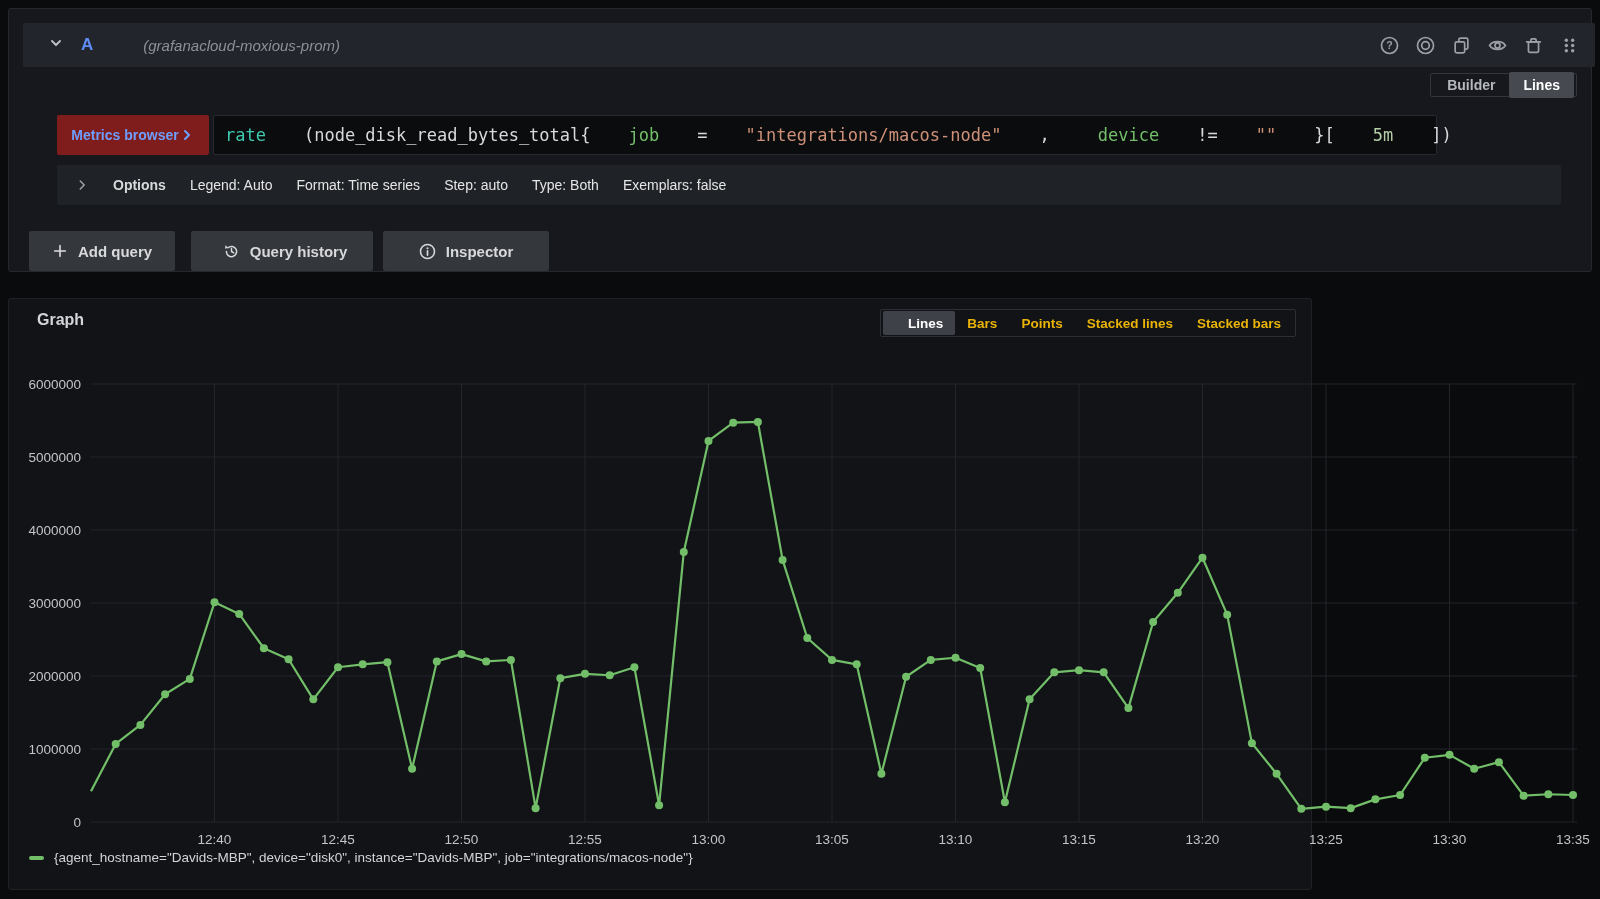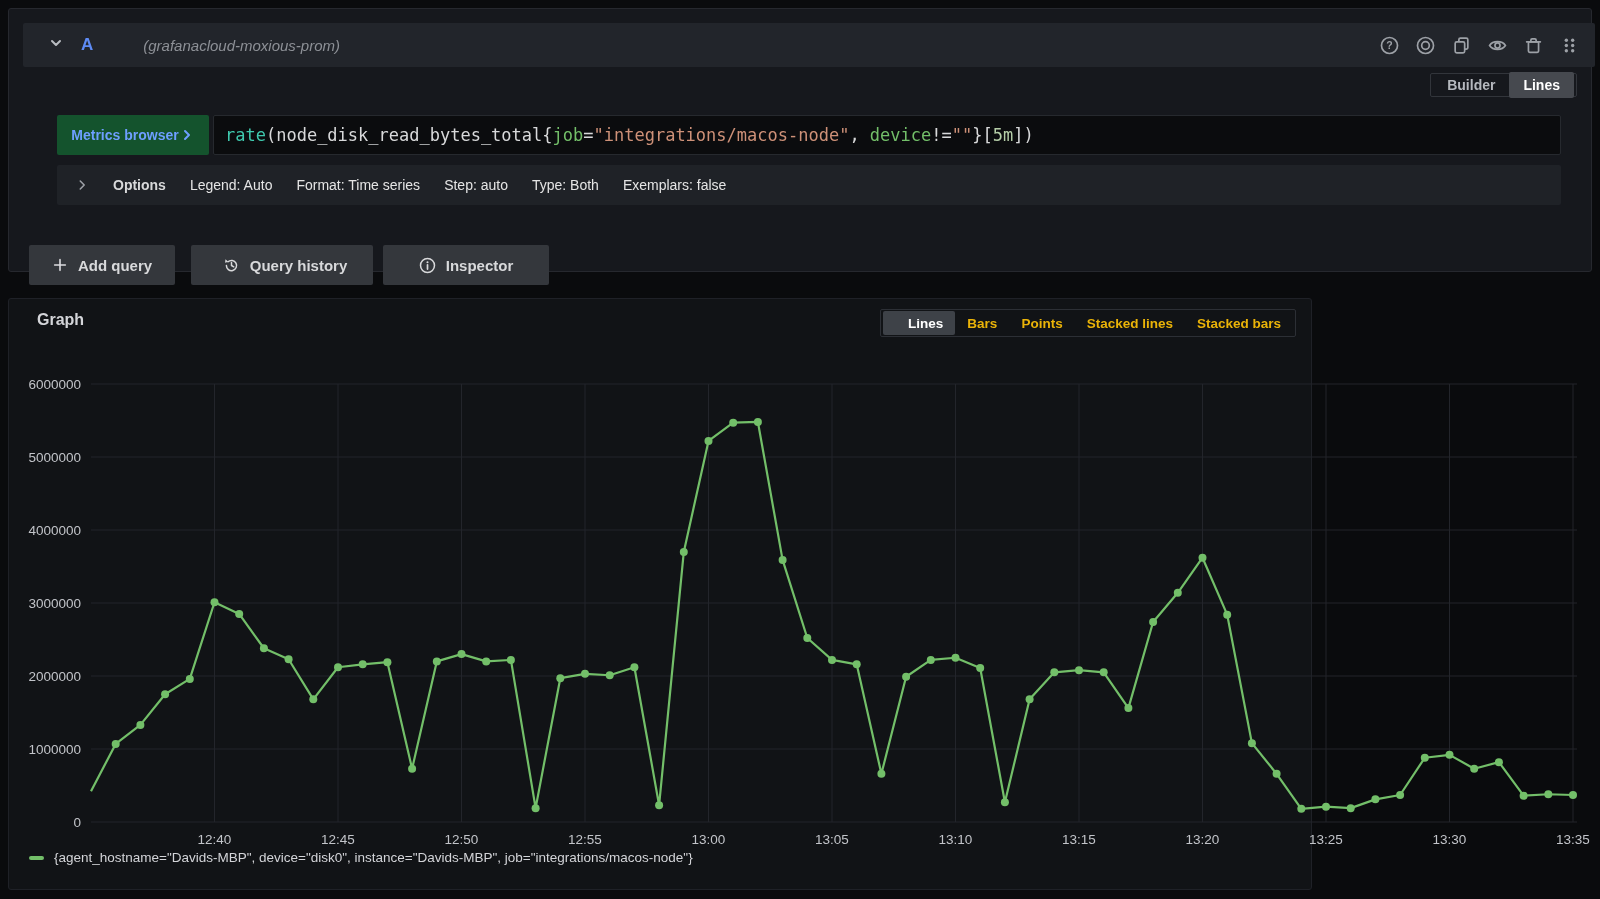--- a/index.html
+++ b/index.html
@@ -26,36 +26,36 @@
           background:#35383f;border:1px solid #45484f;position:relative;}
   .knob{position:absolute;left:2px;top:1px;width:16px;height:16px;border-radius:50%;
         background:#c7c9ce;}
 
   .modegroup{top:64px;right:14px;height:24px;display:flex;align-items:center;
              border:1px solid #32353b;border-radius:2px;padding:2px;}
   .modegroup .mode{font-size:14px;font-weight:bold;color:#b5b8be;padding:0 14px;
                    height:26px;display:flex;align-items:center;border-radius:2px;}
   .modegroup .mode.active{background:#46494f;color:#ffffff;}
 
-  .mbrowser{left:48px;top:106px;width:152px;height:40px;background:#14532d;
+  .mbrowser{left:48px;top:106px;width:152px;height:40px;background:#7f1d1d;
             border-radius:2px;display:flex;align-items:center;justify-content:center;
             gap:0;color:#6e9fff;font-size:14px;font-weight:bold;}
-  .codebox{left:204px;top:106px;width:1348px;height:40px;background:#0b0c0e;
+  .codebox{left:204px;top:106px;width:1224px;height:40px;background:#0b0c0e;
            border:1px solid #26292e;border-radius:2px;display:flex;align-items:center;
            padding-left:11px;font-family:"DejaVu Sans Mono",monospace;font-size:17px;
-           white-space:pre;}
+           white-space:pre;gap:38px;}
   .tok-fn{color:#3fc9ae;} .tok-plain{color:#d8d9da;} .tok-label{color:#73bf69;}
   .tok-str{color:#ce9178;} .tok-num{color:#b5cea8;}
 
   .optrow{left:48px;top:156px;width:1504px;height:40px;background:#1f2227;
           border-radius:2px;display:flex;align-items:center;gap:24px;padding-left:18px;}
   .optrow .opt-title{font-size:14px;font-weight:bold;color:#d8d9da;margin-left:8px;}
   .optrow .opt-item{font-size:14px;color:#e5e5e5;}
 
-  .btn{top:236px;height:40px;background:#34373c;border-radius:2px;display:flex;
+  .btn{top:222px;height:40px;background:#34373c;border-radius:2px;display:flex;
        align-items:center;justify-content:center;gap:10px;color:#d8d9db;
        font-size:15px;font-weight:bold;}
   .btn svg{display:block;}
   .btn-add{left:20px;width:146px;}
   .btn-history{left:182px;width:182px;padding-left:6px;}
   .btn-inspector{left:374px;width:166px;}
 
   
   .gpanel{left:8px;top:298px;width:1304px;height:592px;background:#111316;
           border:1px solid #1f2127;border-radius:3px;}

